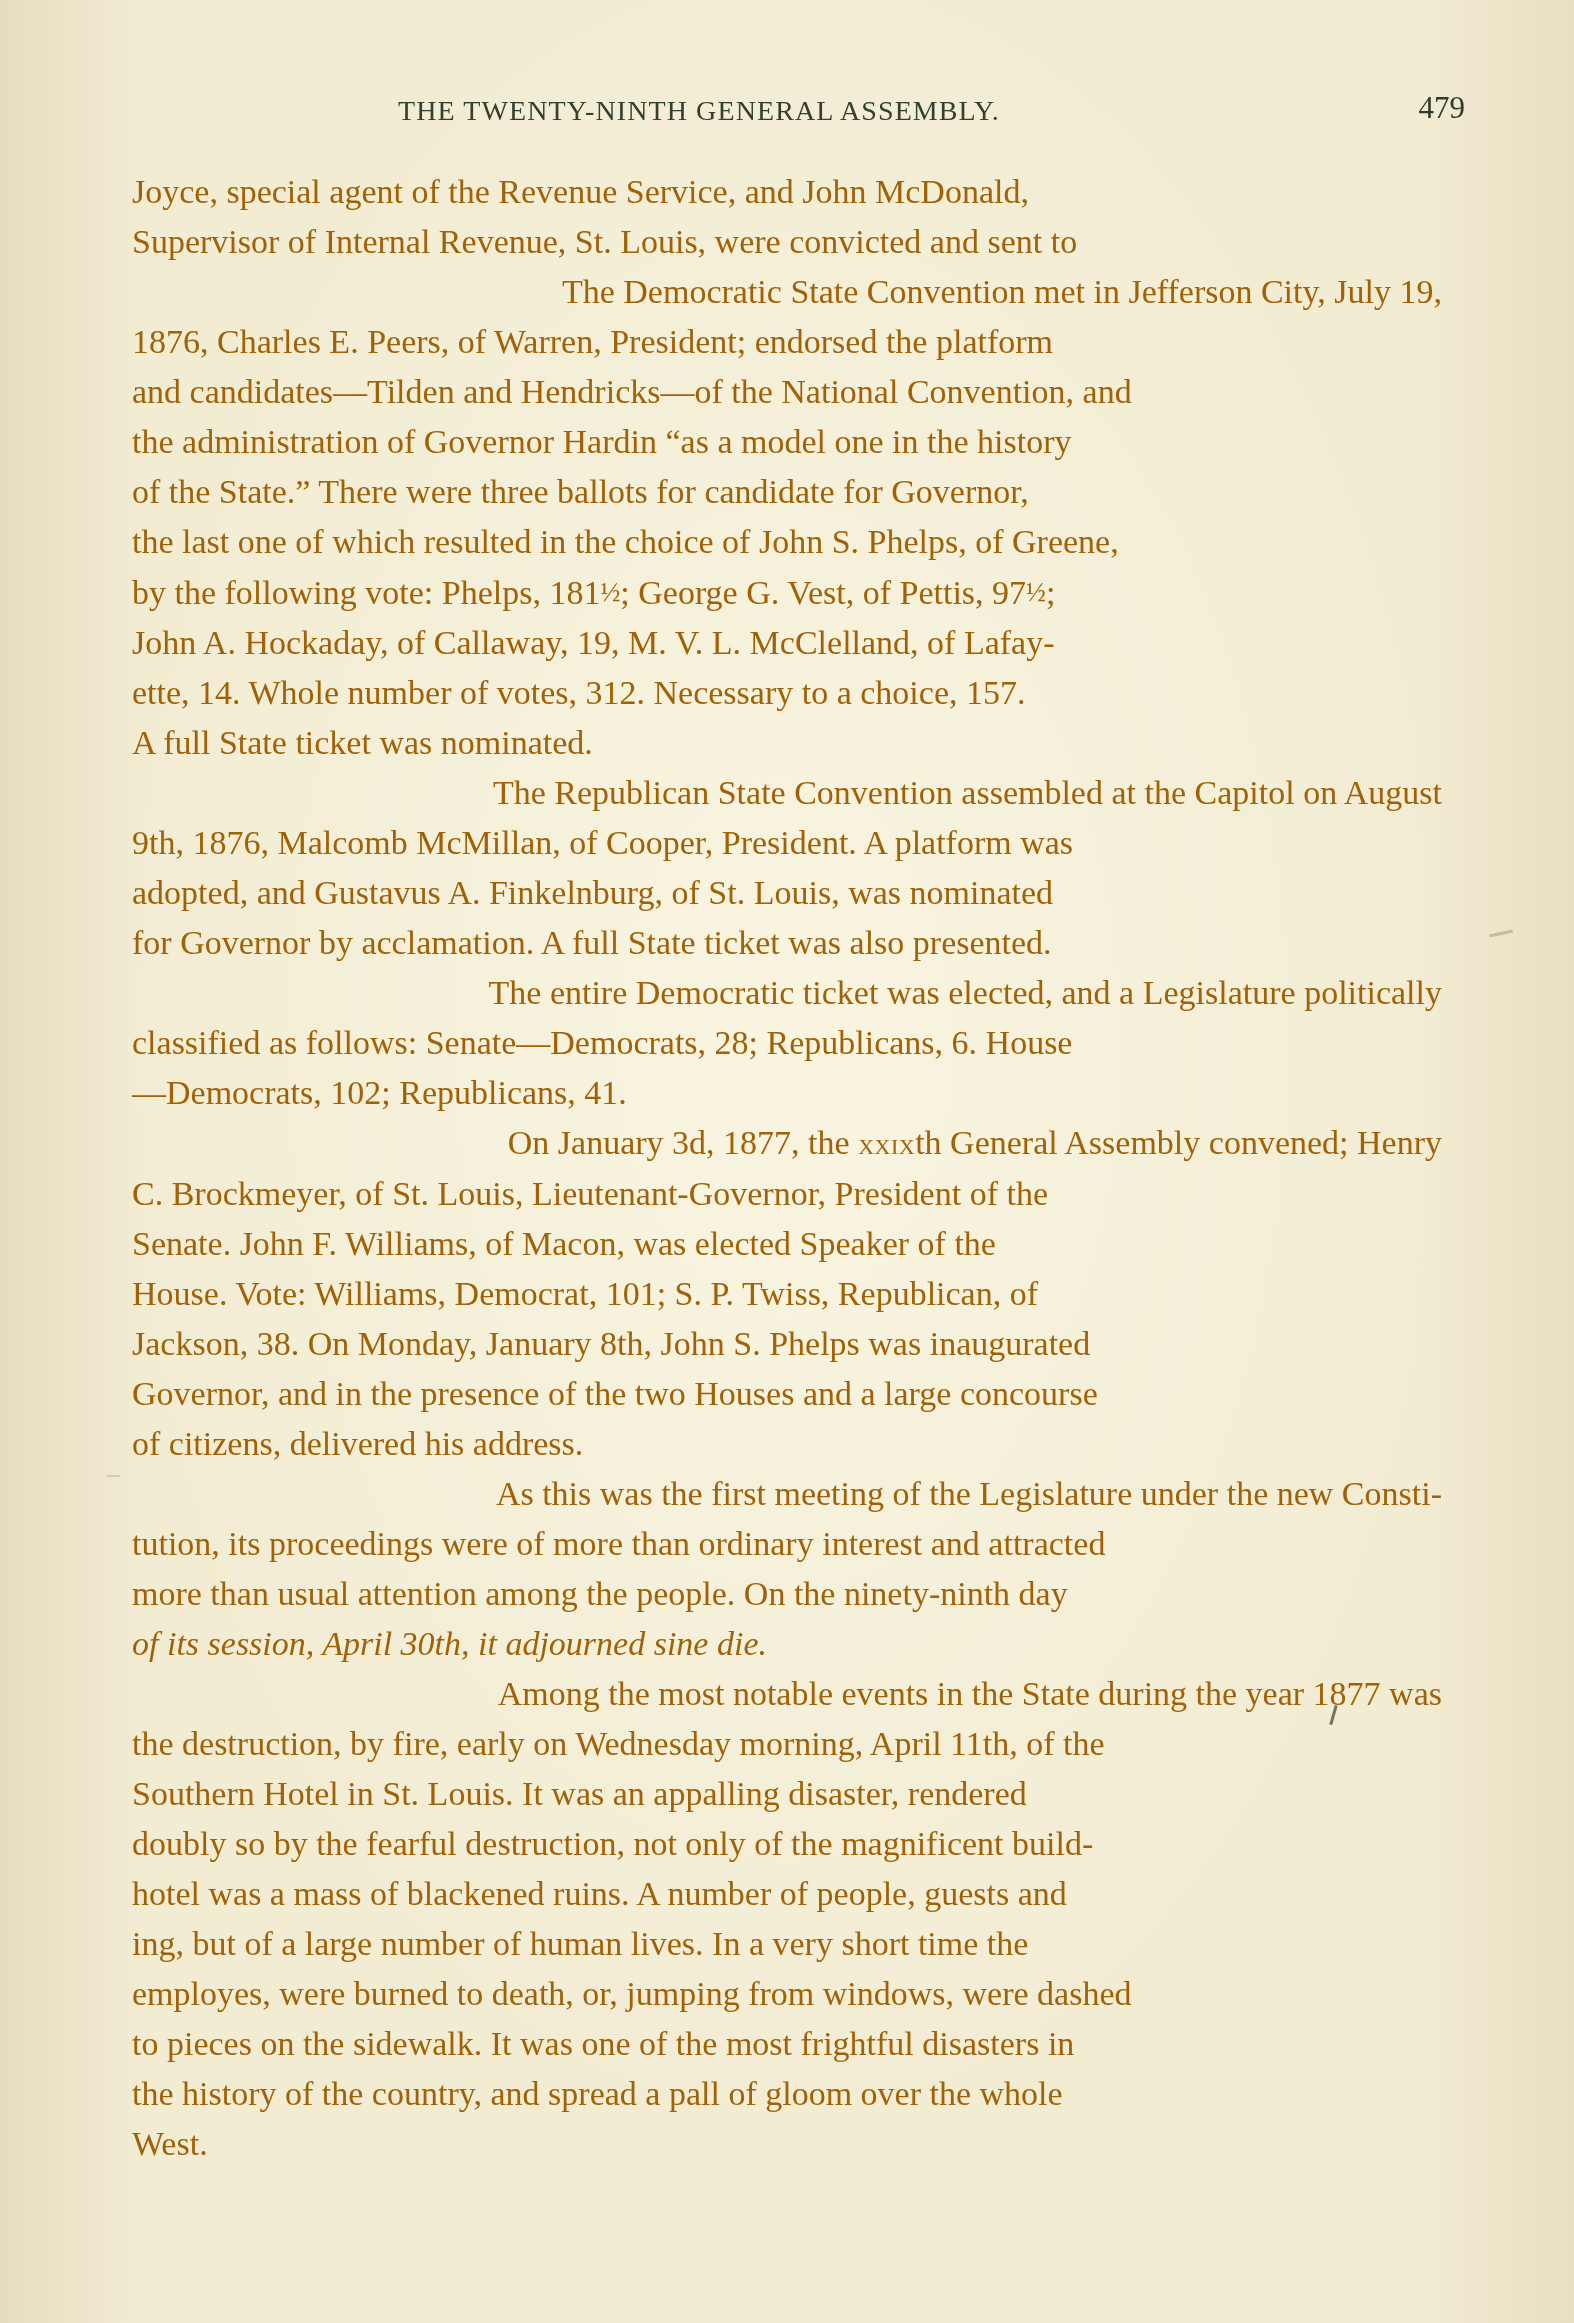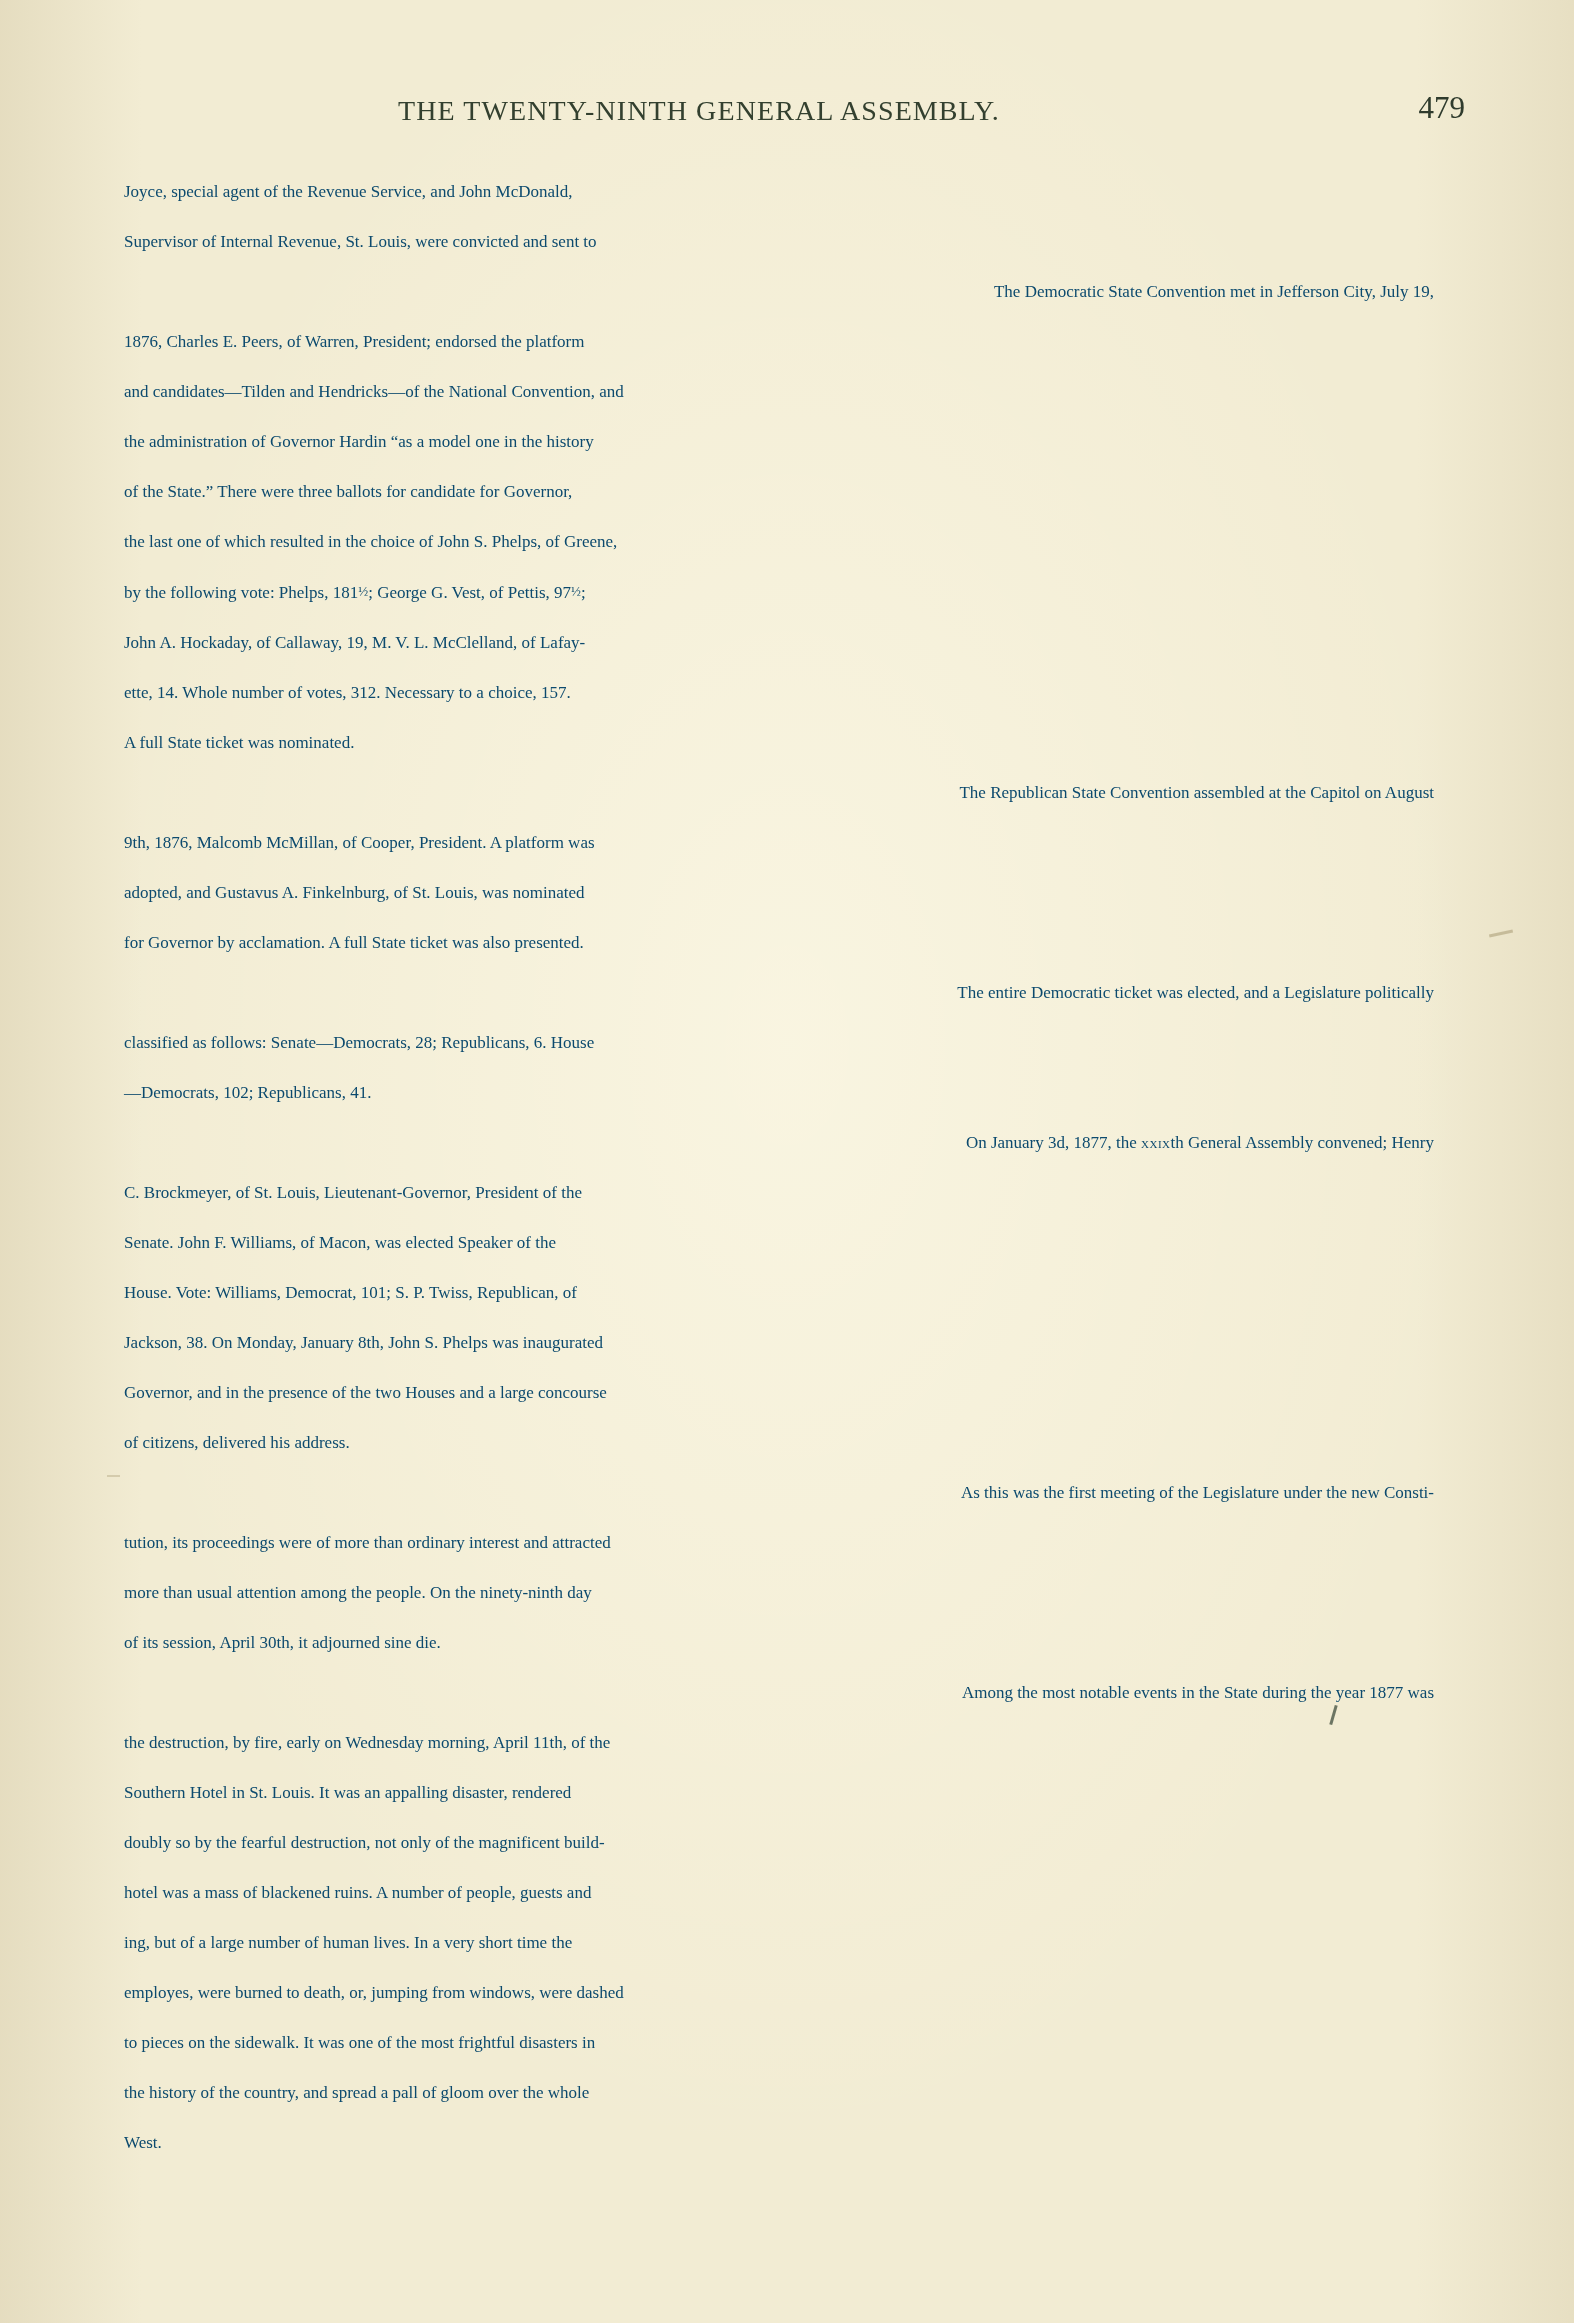--- a/index.html
+++ b/index.html
@@ -54,25 +54,25 @@
     position: absolute;
     right: 0;
     top: -5.4px;
     font-size: 31px;
     font-weight: normal;
     color: #2f3b2d;
   }
   .body-text {
     position: absolute;
     top: 167px;
-    left: 124px;
+    left: 132px;
     width: 1310px;
-    font-size: 17px;
+    font-size: 34px;
     line-height: 50px;
-    color: #0c4a6e;
+    color: #a16207;
     text-align: justify;
   }
   .para {
     margin: 0;
     text-indent: 0;
     white-space: normal;
   }
   .line {
     display: block;
     white-space: nowrap;
@@ -92,20 +92,21 @@
     font-size: 0.78em;
     vertical-align: 0.12em;
   }
   .sc {
     font-variant: small-caps;
     text-transform: lowercase;
     font-size: 0.93em;
     letter-spacing: 0.5px;
   }
   i, .ital {
+    font-style: italic;
   }
   .tick {
     position: absolute;
     background: #b9ae89;
   }
   .tick.right-mark {
     right: 62px;
     top: 932px;
     width: 23.5px;
     height: 2.7px;

